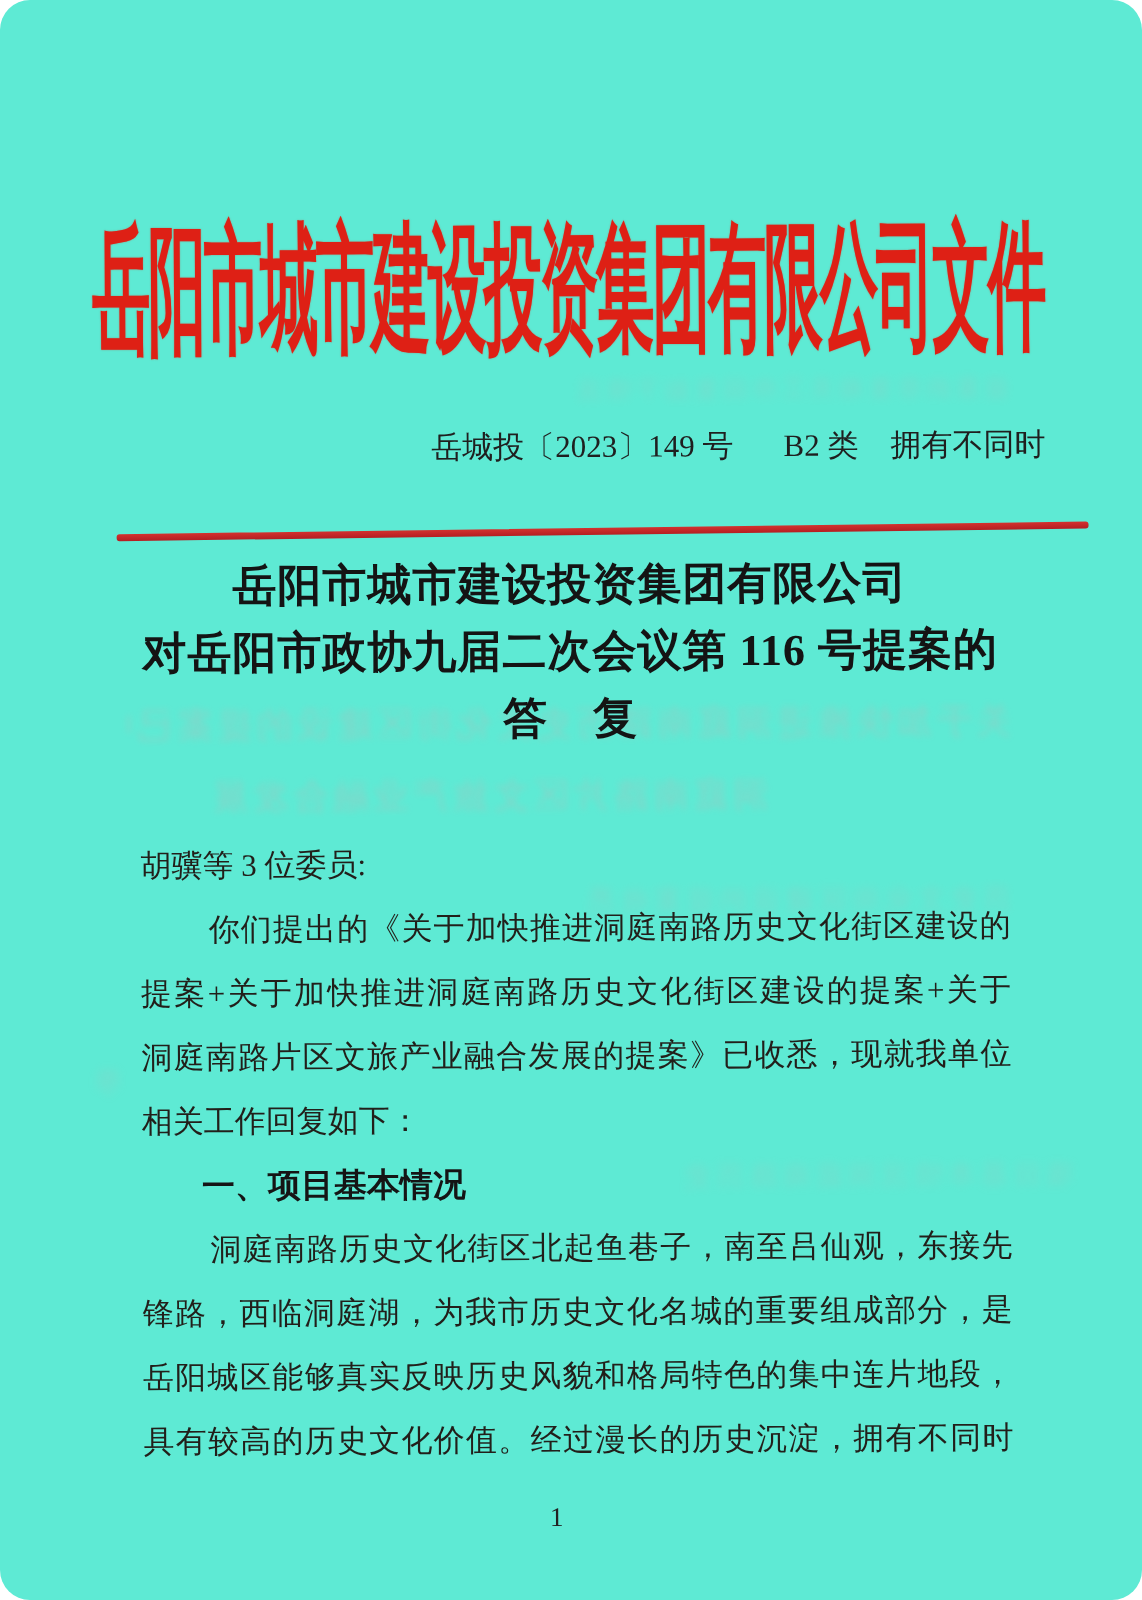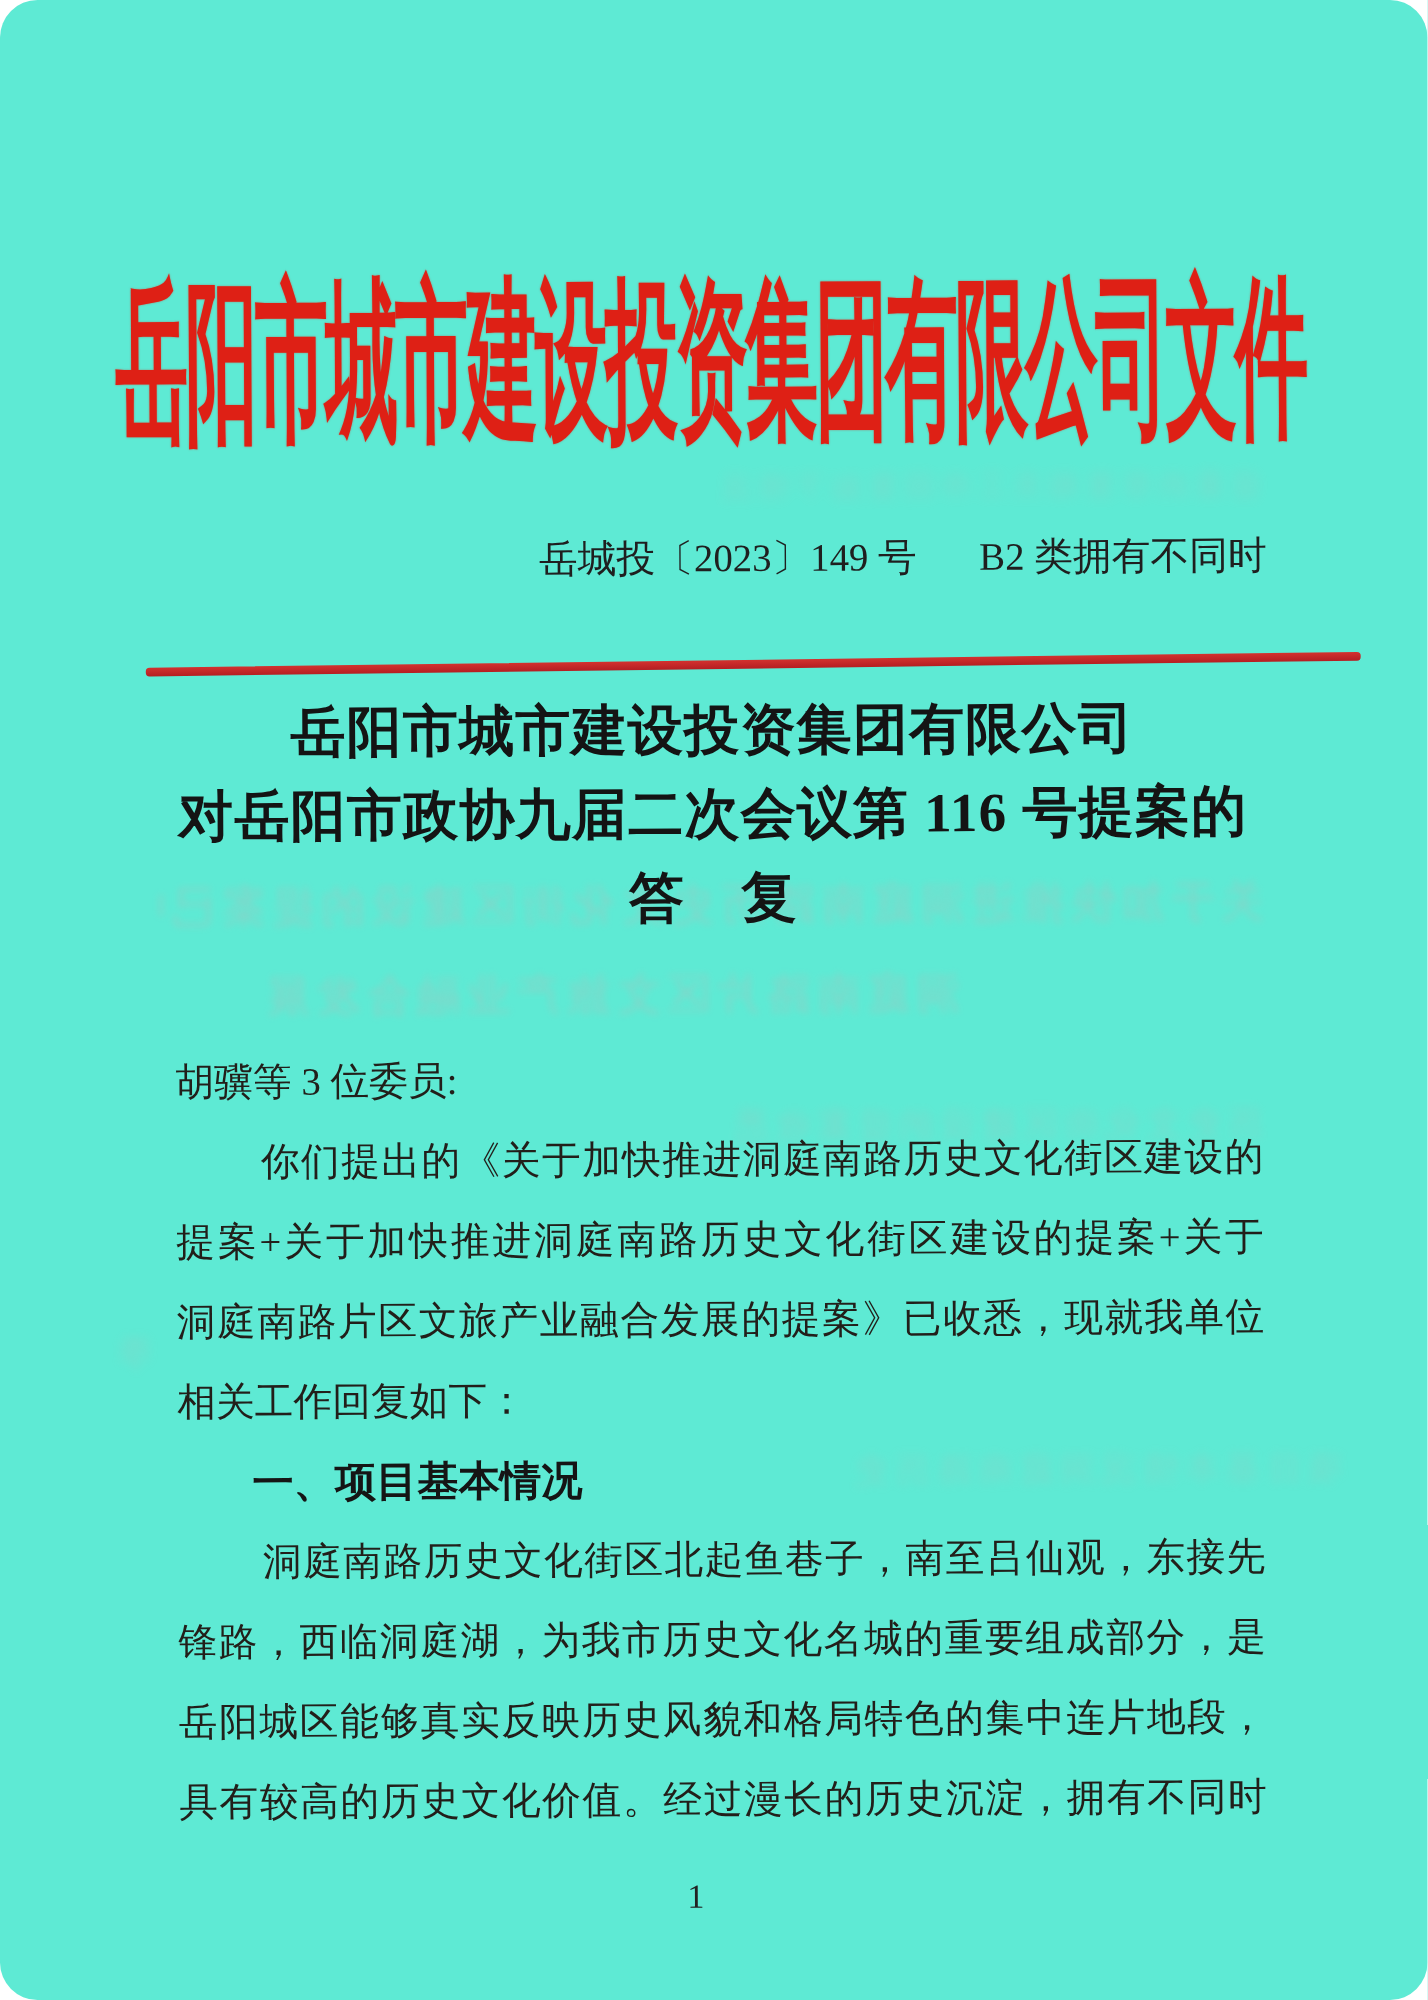--- a/index.html
+++ b/index.html
@@ -38,21 +38,21 @@
     position: absolute;
     top: 426px;
     left: 433px;
     display: flex;
     align-items: baseline;
     font-size: 31px;
     color: #1f1f1f;
     white-space: nowrap;
   }
   .doc-line .seg1 { margin-right: 50px; }
-  .doc-line .seg2 { }
+  .doc-line .seg2 { margin-right: 32px; }
   .red-rule {
     position: absolute;
     top: 528px;
     left: 118px;
     width: 972px;
     height: 7px;
     background: linear-gradient(180deg, #d3322f, #b51e22);
     transform: rotate(-0.45deg);
     border-radius: 3px;
   }

